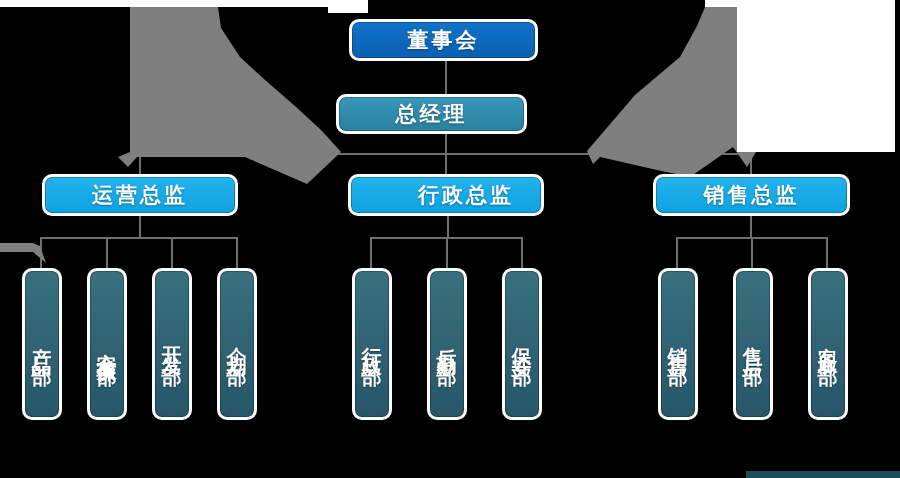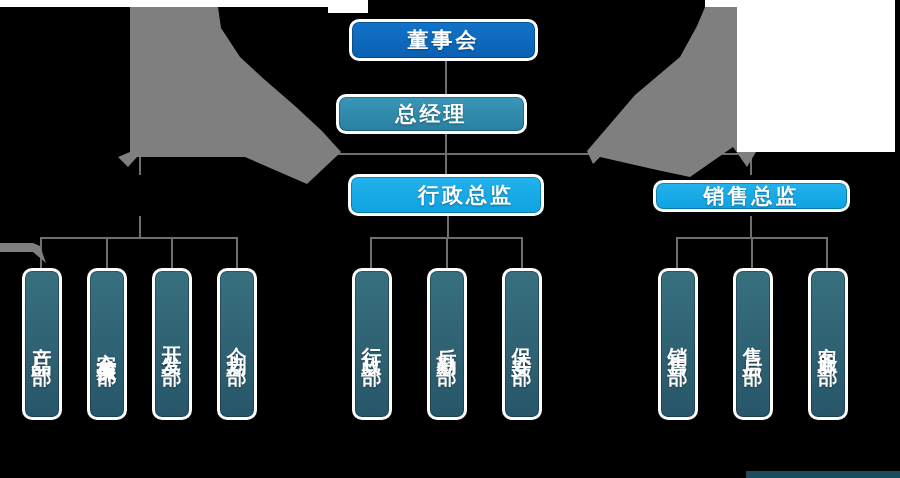--- a/index.html
+++ b/index.html
@@ -81,24 +81,27 @@
   </svg>
 
   <div class="node board hnode" style="left:349px;top:19px;width:189px;height:42px;">
     <span>董事会</span>
   </div>
 
   <div class="node gm hnode" style="left:336px;top:94px;width:191px;height:40px;">
     <span>总经理</span>
   </div>
 
+  <div class="node director hnode" style="left:42px;top:174px;width:196px;height:42px;">
+    <span>运营总监</span>
+  </div>
   <div class="node director hnode" style="left:348px;top:174px;width:196px;height:42px;padding-left:40px;">
     <span>行政总监</span>
   </div>
-  <div class="node director hnode" style="left:653px;top:174px;width:197px;height:32px;margin-top:6px;">
+  <div class="node director hnode" style="left:653px;top:174px;width:197px;height:42px;">
     <span>销售总监</span>
   </div>
 
   <div class="node dept" style="left:22px;">
     <span>产品部</span>
   </div>
   <div class="node dept tight" style="left:87px;">
     <span>安全质保部</span>
   </div>
   <div class="node dept" style="left:152px;">

